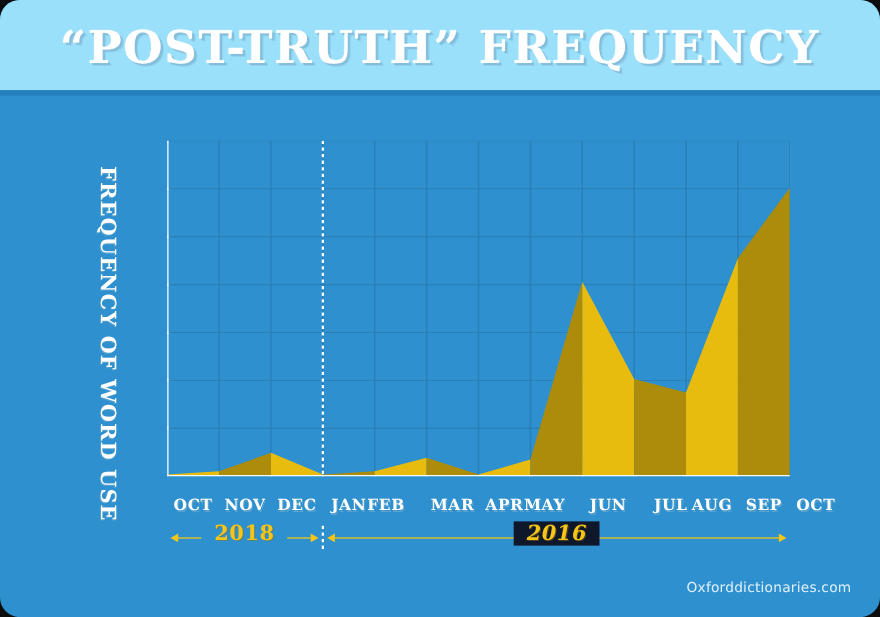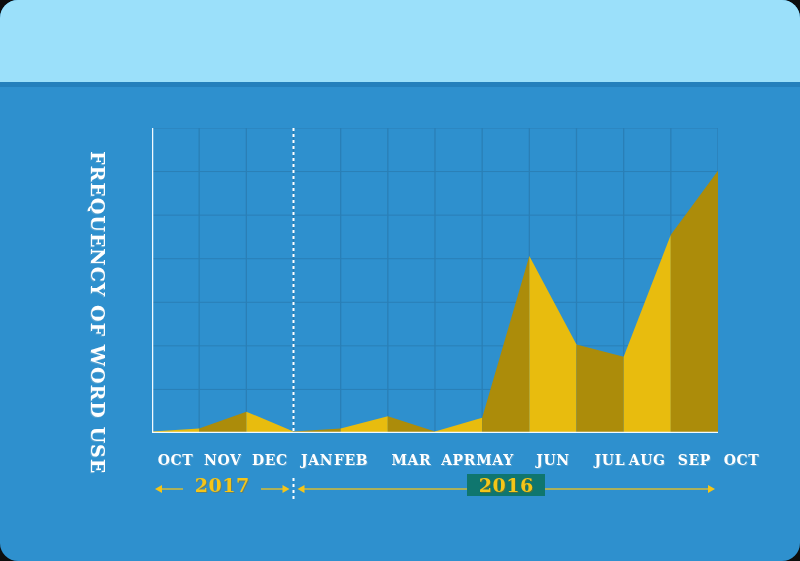--- a/index.html
+++ b/index.html
@@ -110,20 +110,21 @@
     opacity:.95;
   }
 </style>
 </head>
 <body>
 
 <div id="poster">
 
   <div id="header"></div>
   <div id="header-rule"></div>
+  <div id="title">“POST-TRUTH” FREQUENCY</div>
 
   <div id="ylabel-wrap">
     <div id="ylabel">FREQUENCY OF WORD USE</div>
   </div>
 
   <div id="plot">
     <svg id="chart-svg" width="566" height="305" viewBox="0 0 566 305">
       <g id="grid-h">
           <line x1="0" x2="566" y1="261.42857142857144" y2="261.42857142857144" stroke="#2A7FB6" stroke-width="1"></line>
           <line x1="0" x2="566" y1="217.85714285714286" y2="217.85714285714286" stroke="#2A7FB6" stroke-width="1"></line>
@@ -214,18 +215,19 @@
           <polygon points="155,13 162,9 162,17" fill="#F5C518"></polygon>
           <polygon points="289.5,13 282.5,9 282.5,17" fill="#F5C518"></polygon>
         </g>
         <g>
           <line x1="302.5" x2="710" y1="13" y2="13" stroke="#F5C518" stroke-width="1.4" opacity=".85"></line>
           <polygon points="297.5,13 304.5,9 304.5,17" fill="#F5C518"></polygon>
           <polygon points="715,13 708,9 708,17" fill="#F5C518"></polygon>
         </g>
         <line x1="293.5" x2="293.5" y1="2" y2="24" stroke="#FFFFFF" stroke-width="2" stroke-dasharray="3 3"></line>
       </svg>
-    <div class="year-label" id="year-label-0" style="width: 70px; left: 187.25px; background: rgb(46, 144, 206); padding: 0px 4px; box-sizing: content-box; margin-left: -4px;">2017</div>
-    <div class="year-label" id="year-label-1" style="width: 70px; left: 471.25px; background: #0f766e; padding: 0px 4px; box-sizing: content-box; margin-left: -4px;">2016</div>
+    <div class="year-label" id="year-label-0" style="width: 70px; left: 187.25px; background: rgb(46, 144, 206); padding: 0px 4px; box-sizing: content-box; margin-left: -4px;">2018</div>
+    <div class="year-label" id="year-label-1" style="width: 70px; left: 471.25px; background: #0f172a; padding: 0px 4px; box-sizing: content-box; margin-left: -4px; font-style: italic;">2016</div>
   </div>
 
+  <div id="credit">Oxforddictionaries.com</div>
 
 </div>
 
 </body></html>

